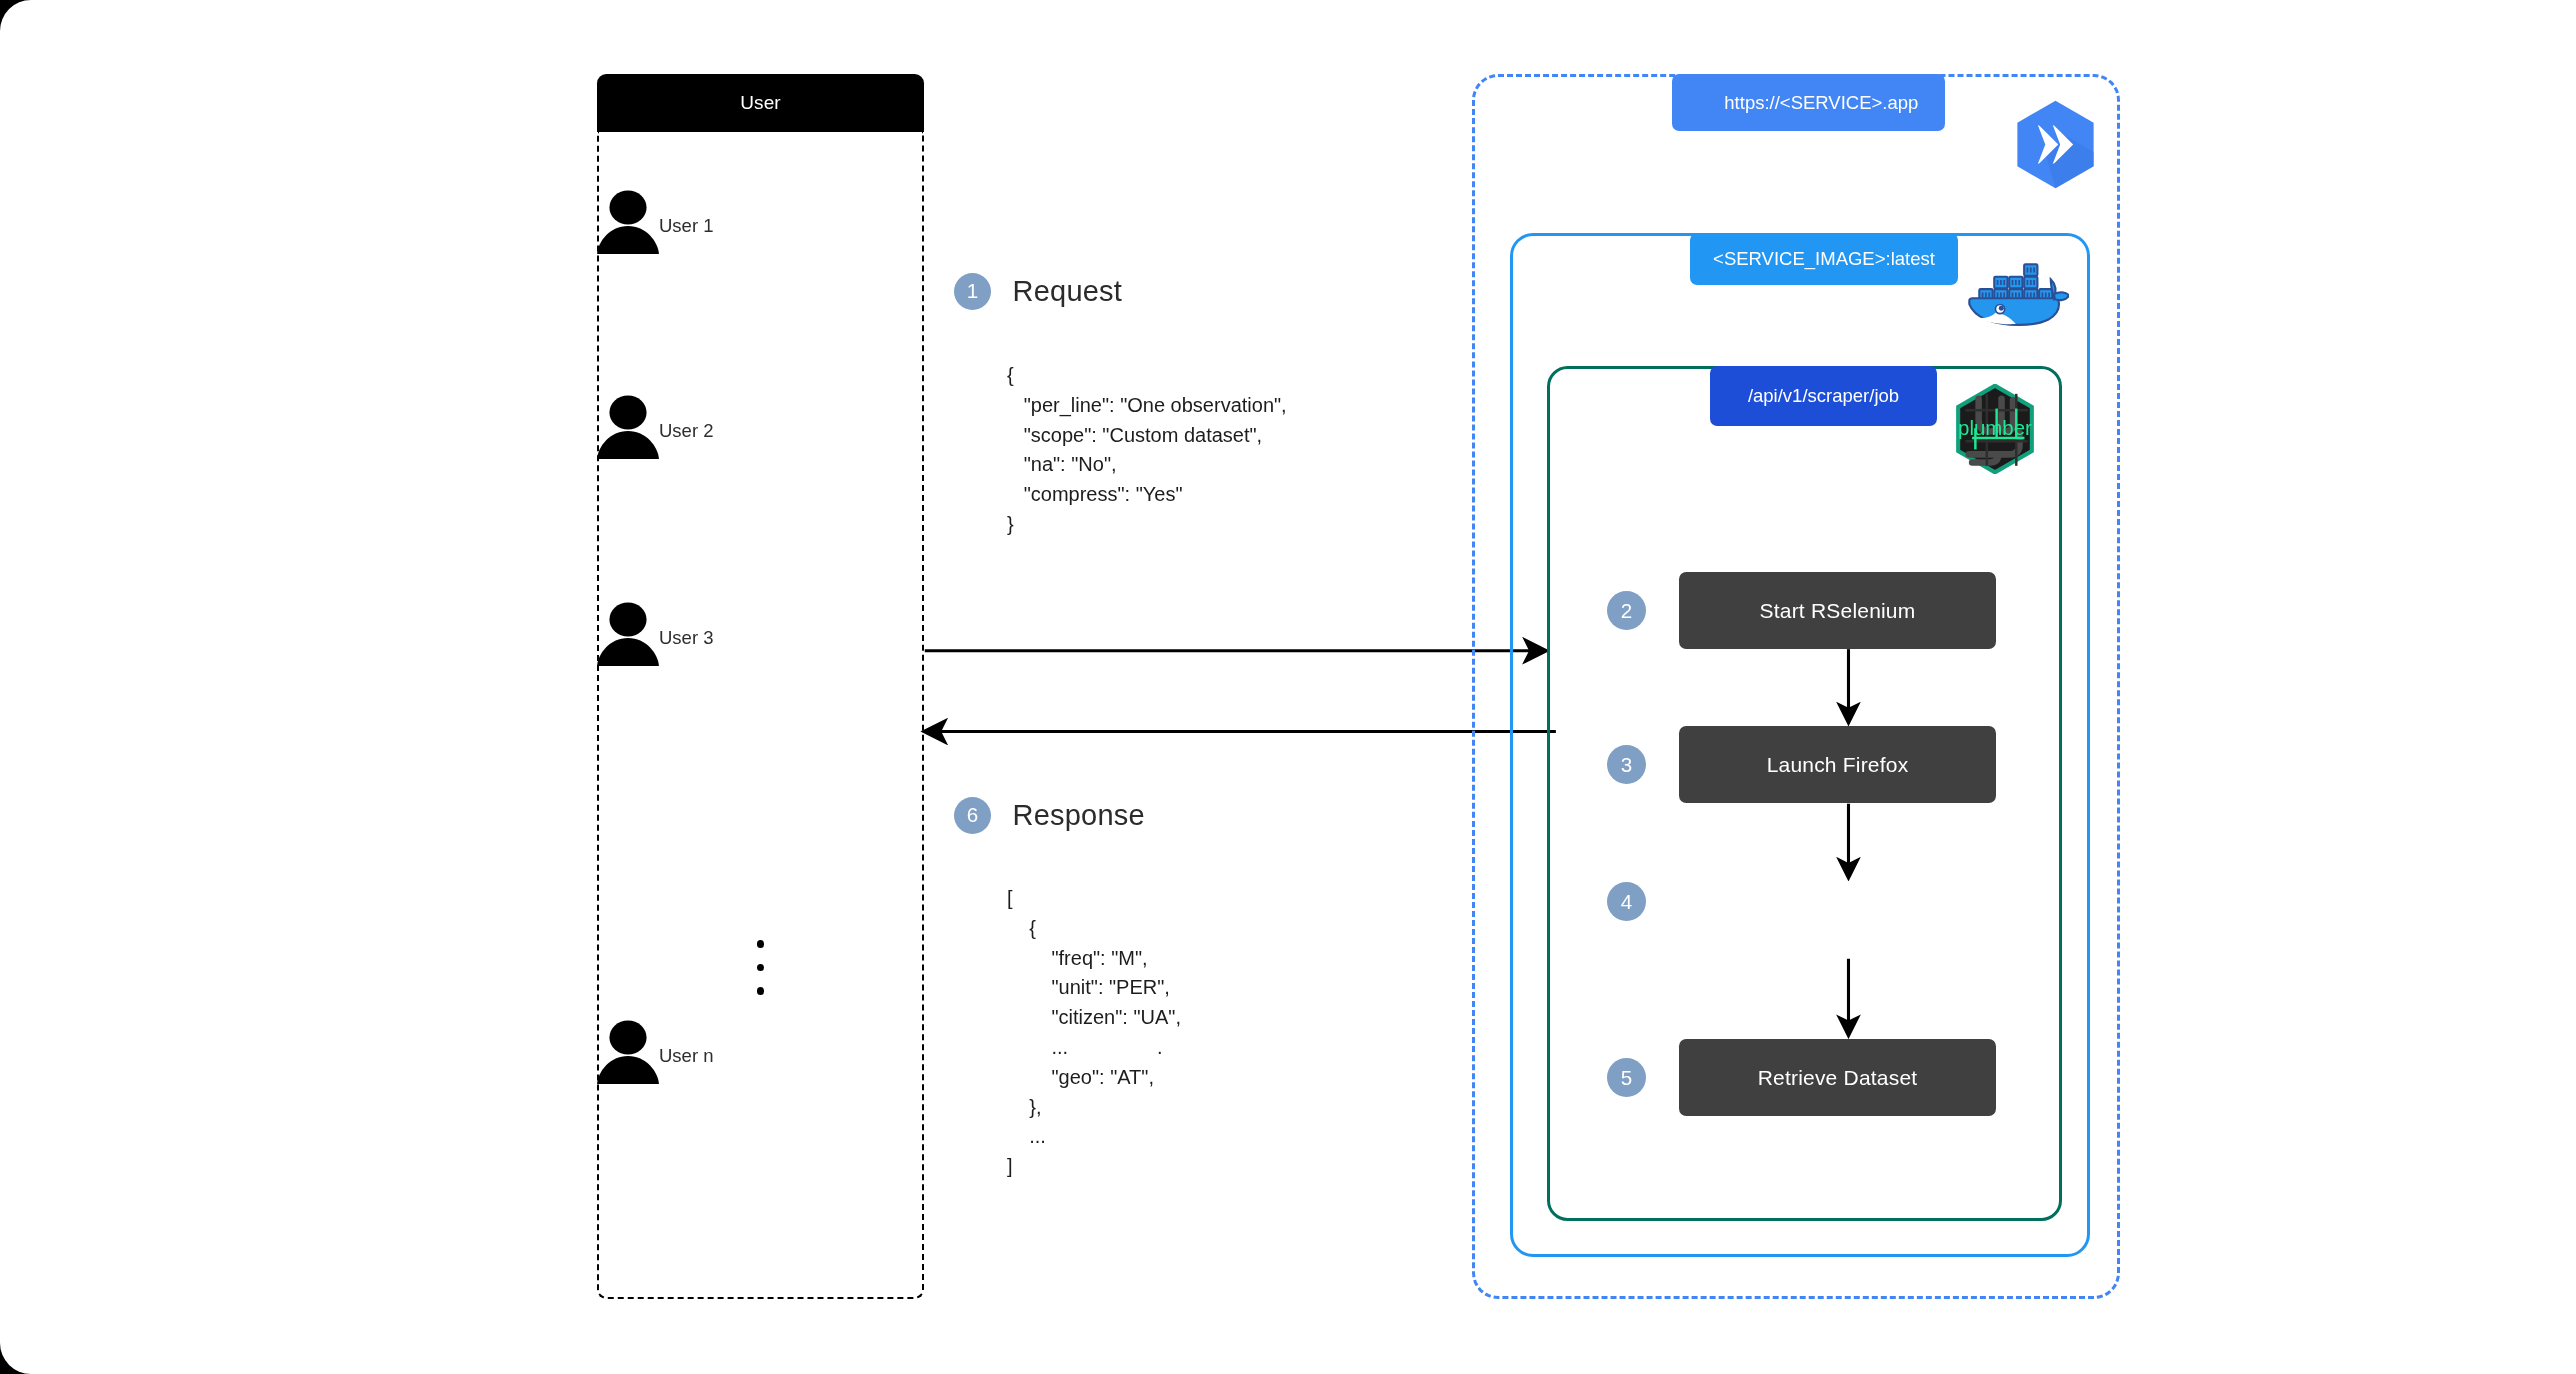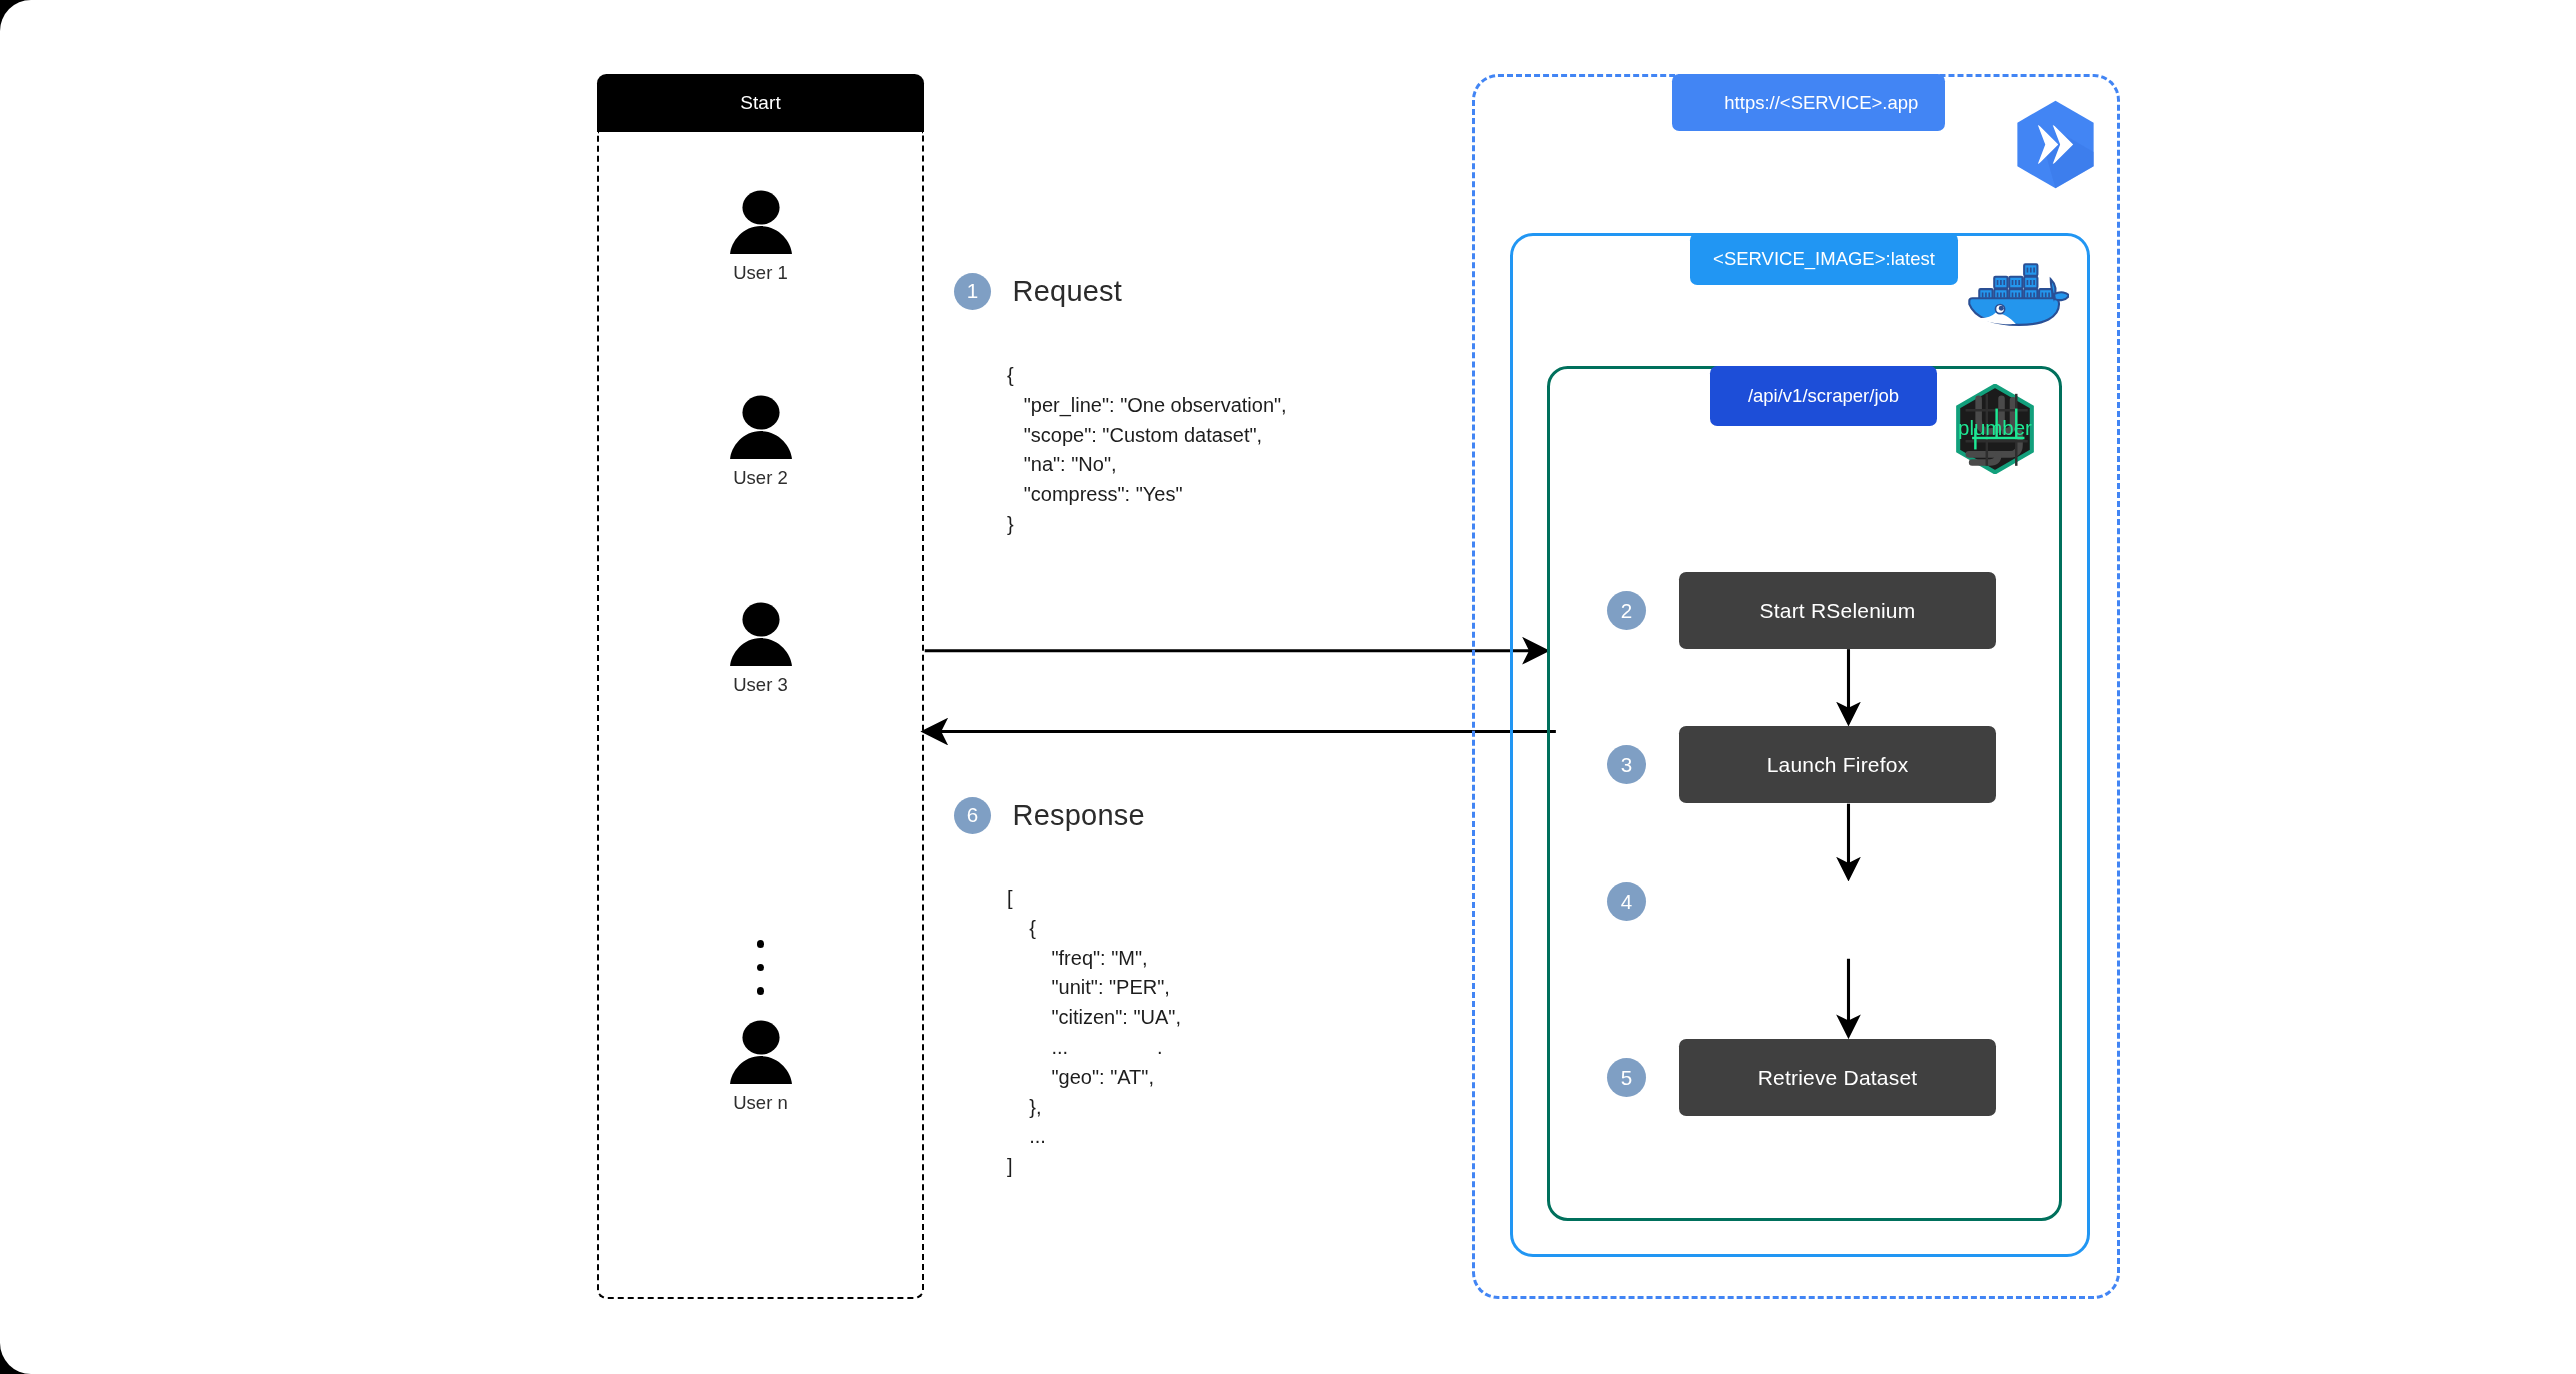--- a/index.html
+++ b/index.html
@@ -49,21 +49,20 @@
     border: 2.6px dashed #000000;
     border-top: none;
     border-radius: 0 0 9.3px 9.3px;
     box-sizing: border-box;
   }
   .user-entry {
     position: absolute;
     left: 0;
     width: 327px;
     display: flex;
-    flex-direction: column;
     align-items: center;
   }
   .user-glyph { display: block; }
   .user-caption {
     margin-top: 7.2px;
     font-size: 18.5px;
     color: #2e2e2e;
   }
   #user-ellipsis {
     position: absolute;
@@ -211,21 +210,21 @@
   }
 </style>
 </head>
 <body>
 
 <div id="page">
 
   <div id="user-lane">
     <div id="user-body"></div>
     <div id="user-header">
-      <span id="user-header-label">Start</span>
+      <span id="user-header-label">User</span>
     </div>
 
     <div class="user-entry" style="top:116px;">
       <svg class="user-glyph" width="62" height="65" viewBox="0 0 120 126">
         <ellipse cx="60" cy="34" rx="36" ry="33" fill="#000"></ellipse>
         <path d="M60 70 C 95 70, 118 100, 120 124 L 0 124 C 2 100, 25 70, 60 70 Z" fill="#000"></path>
       </svg>
       <span class="user-caption">User 1</span>
     </div>
 

